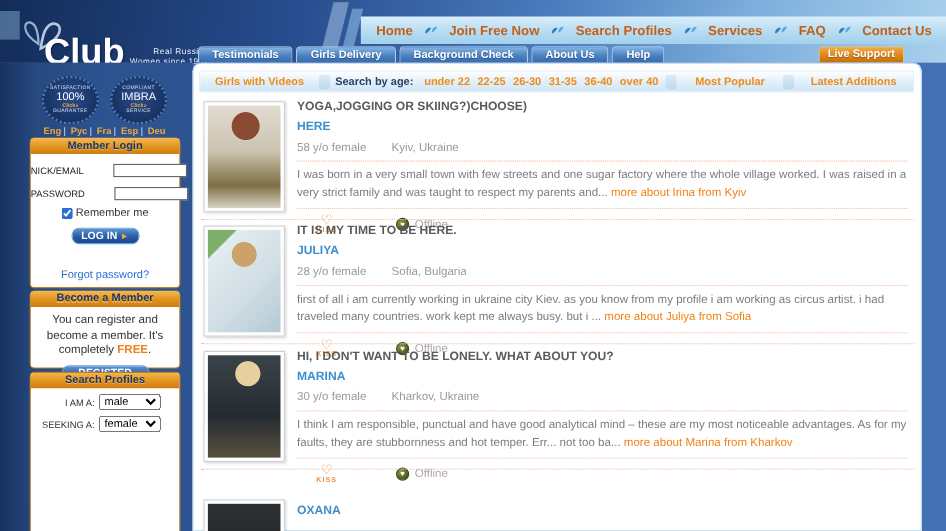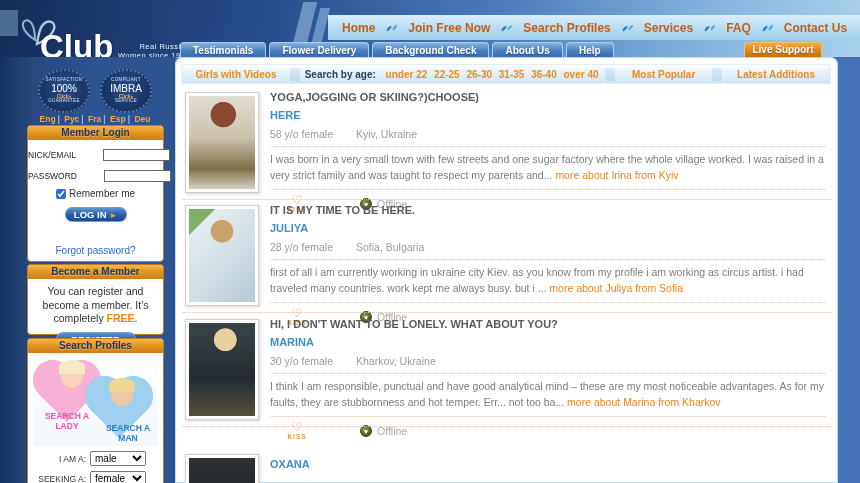--- a/index.html
+++ b/index.html
@@ -204,21 +204,21 @@
   <span class="nav-item">
     <a class="nav-link">Contact Us</a>
 
   </span>
 </div>
   </div>
 
   <div class="tabs">
   <span class="tab">Testimonials</span>
 
-  <span class="tab">Flower Delivery</span>
+  <span class="tab">Girls Delivery</span>
 
   <span class="tab">Background Check</span>
 
   <span class="tab">About Us</span>
 
   <span class="tab">Help</span>
 </div>
   <div class="live-support">Live Support</div>
 
   <div class="sidebar-bg"></div>
@@ -272,28 +272,20 @@
   </div>
 
   <div class="sbox become-box">
     <div class="sbox-head">Become a Member</div>
     <div class="become-text"><span>You can register and become a member. It's completely </span><span class="free-word">FREE</span><span>.</span></div>
     <button class="btn-blue register-btn">REGISTER</button>
   </div>
 
   <div class="sbox search-box">
     <div class="sbox-head">Search Profiles</div>
-    <div class="cartoon">
-      <div class="heart heart-pink"></div>
-      <div class="heart heart-blue"></div>
-      <div class="face face-lady"></div>
-      <div class="face face-man"></div>
-      <span class="search-lady-label">SEARCH A LADY</span>
-      <span class="search-man-label">SEARCH A MAN</span>
-    </div>
     <div class="form-row">
       <span class="form-label">I AM A:</span>
       <select class="form-select"><option>male</option></select>
     </div>
     <div class="form-row">
       <span class="form-label">SEEKING A:</span>
       <select class="form-select"><option>female</option></select>
     </div>
 
   </div>

